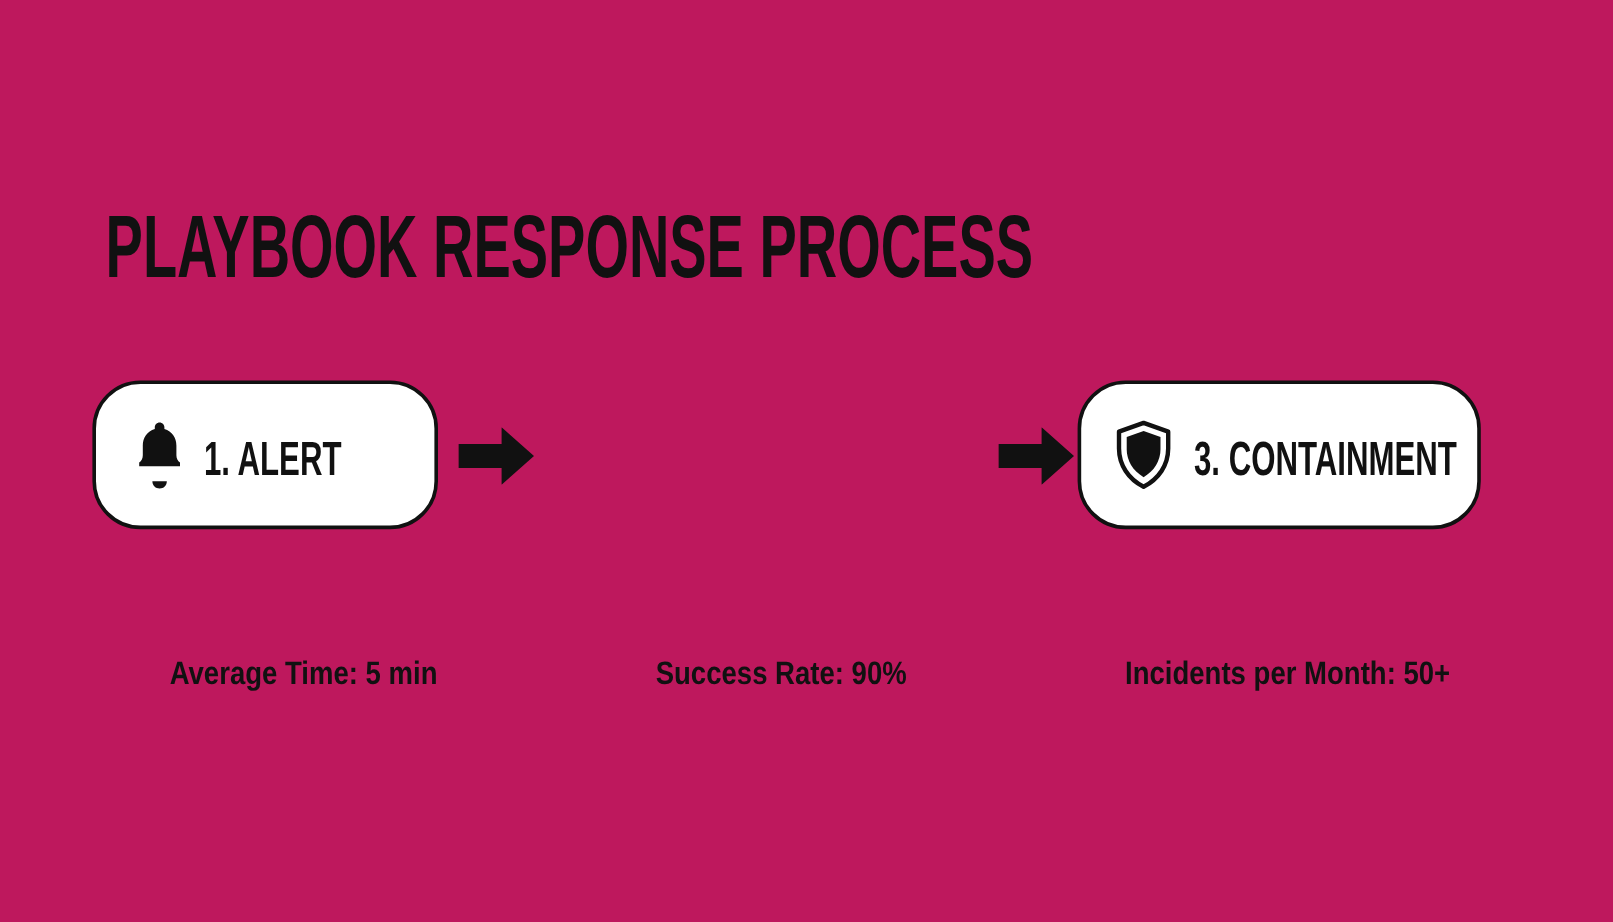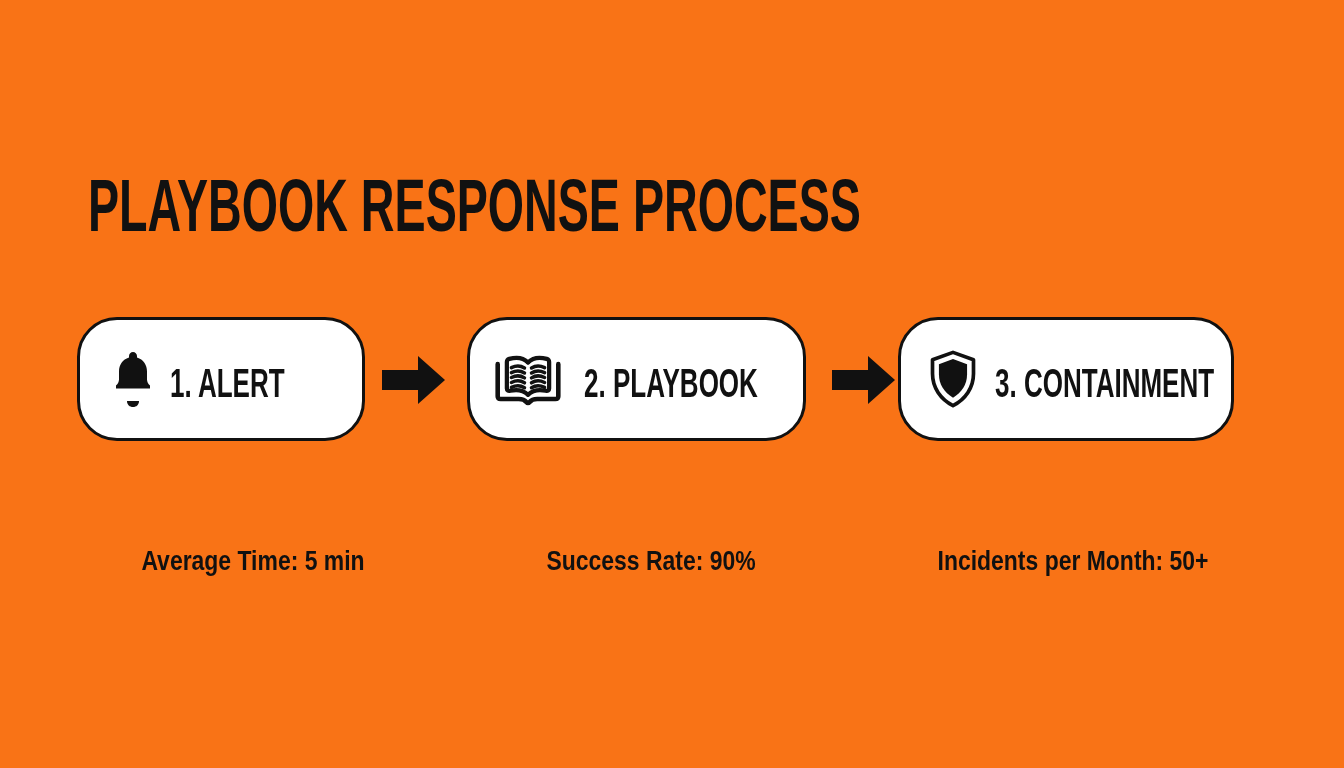--- a/index.html
+++ b/index.html
@@ -1,20 +1,20 @@
 <!DOCTYPE html>
 <html><head>
 <meta charset="utf-8">
 <style>
   html, body { margin: 0; padding: 0; }
   #canvas {
     position: relative;
     width: 1344px;
     height: 768px;
-    background: #f97316;
+    background: #be185d;
     color: #111111;
     font-family: "Liberation Sans", sans-serif;
     overflow: hidden;
   }
   .title {
     position: absolute;
     left: 88px;
     top: 169px;
     font-size: 74px;
     line-height: 74px;
@@ -92,32 +92,20 @@
     </span>
     <span class="step-label" id="label-1">1. ALERT</span>
   </div>
 
   <span class="flow-arrow" id="arrow-1">
     <svg viewBox="0 0 63 48" xmlns="http://www.w3.org/2000/svg">
       <polygon fill="#111111" points="0,14 36,14 36,0 63,24 36,48 36,34 0,34"></polygon>
     </svg>
   </span>
 
-  <div class="step-box" id="box-2">
-    <span class="step-icon" id="icon-book">
-      <svg viewBox="0 0 42 34" xmlns="http://www.w3.org/2000/svg" fill="none" stroke="#111111" stroke-linecap="round" stroke-linejoin="round">
-        <path stroke-width="2.6" d="M3.8 8 V26.2 C3.8 27.3 4.5 27.8 5.5 27.8 H15.8 C17.8 27.8 19.3 28.5 20.2 29.6 C20.6 30.1 21.4 30.1 21.8 29.6 C22.7 28.5 24.2 27.8 26.2 27.8 H36.5 C37.5 27.8 38.2 27.3 38.2 26.2 V8"></path>
-        <path stroke-width="2.4" d="M21 7 C18.6 4.6 14.6 3.8 10.4 5 C9.5 5.3 9 5.8 9 6.8 V21.8 C9 22.9 9.8 23.4 10.9 23.1 C14.8 22.2 18.6 23 21 25.4"></path>
-        <path stroke-width="2.4" d="M21 7 C23.4 4.6 27.4 3.8 31.6 5 C32.5 5.3 33 5.8 33 6.8 V21.8 C33 22.9 32.2 23.4 31.1 23.1 C27.2 22.2 23.4 23 21 25.4"></path>
-        <path stroke-width="2" d="M11.6 10 C14 8.8 17 8.9 19 10.2 M11.6 12.8 C14 11.6 17 11.7 19 13 M11.6 15.6 C14 14.4 17 14.5 19 15.8 M11.6 18.4 C14 17.2 17 17.3 19 18.6 M11.6 21.2 C14 20 17 20.1 19 21.4"></path>
-        <path stroke-width="2" d="M30.4 10 C28 8.8 25 8.9 23 10.2 M30.4 12.8 C28 11.6 25 11.7 23 13 M30.4 15.6 C28 14.4 25 14.5 23 15.8 M30.4 18.4 C28 17.2 25 17.3 23 18.6 M30.4 21.2 C28 20 25 20.1 23 21.4"></path>
-      </svg>
-    </span>
-    <span class="step-label" id="label-2">2. PLAYBOOK</span>
-  </div>
 
   <span class="flow-arrow" id="arrow-2">
     <svg viewBox="0 0 63 48" xmlns="http://www.w3.org/2000/svg">
       <polygon fill="#111111" points="0,14 36,14 36,0 63,24 36,48 36,34 0,34"></polygon>
     </svg>
   </span>
 
   <div class="step-box" id="box-3">
     <span class="step-icon" id="icon-shield">
       <svg viewBox="0 0 34 40" xmlns="http://www.w3.org/2000/svg">

